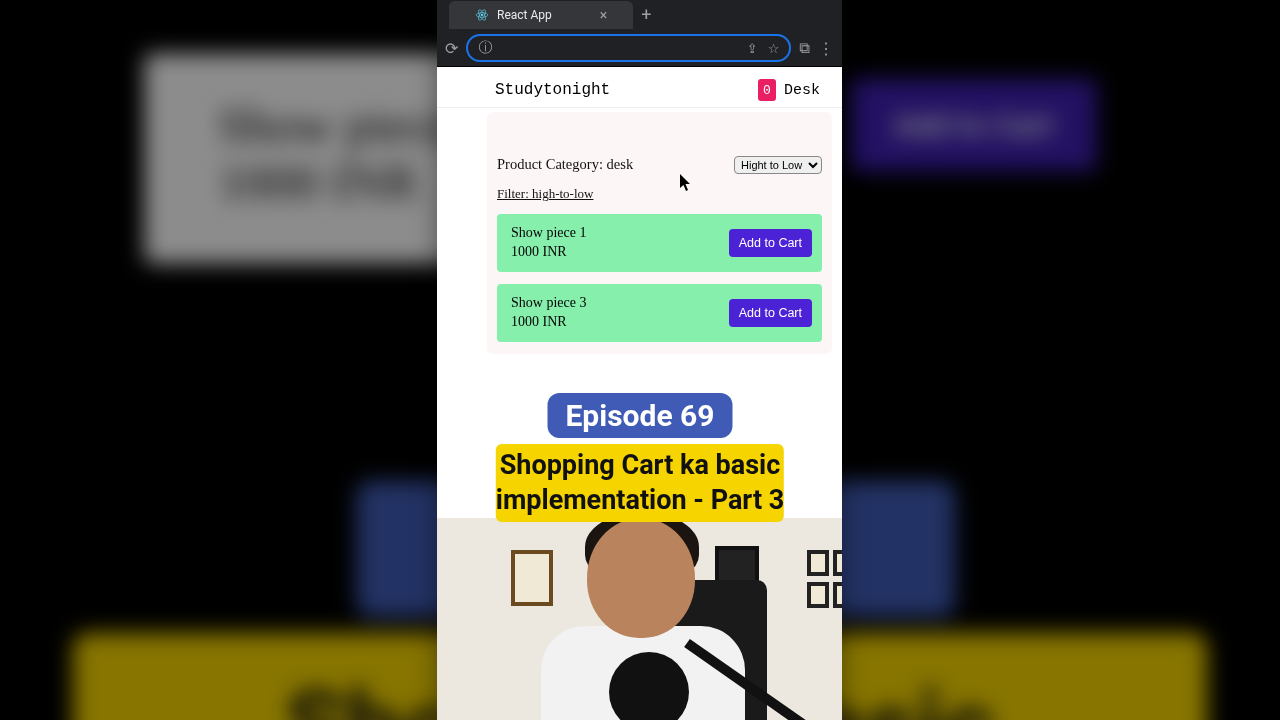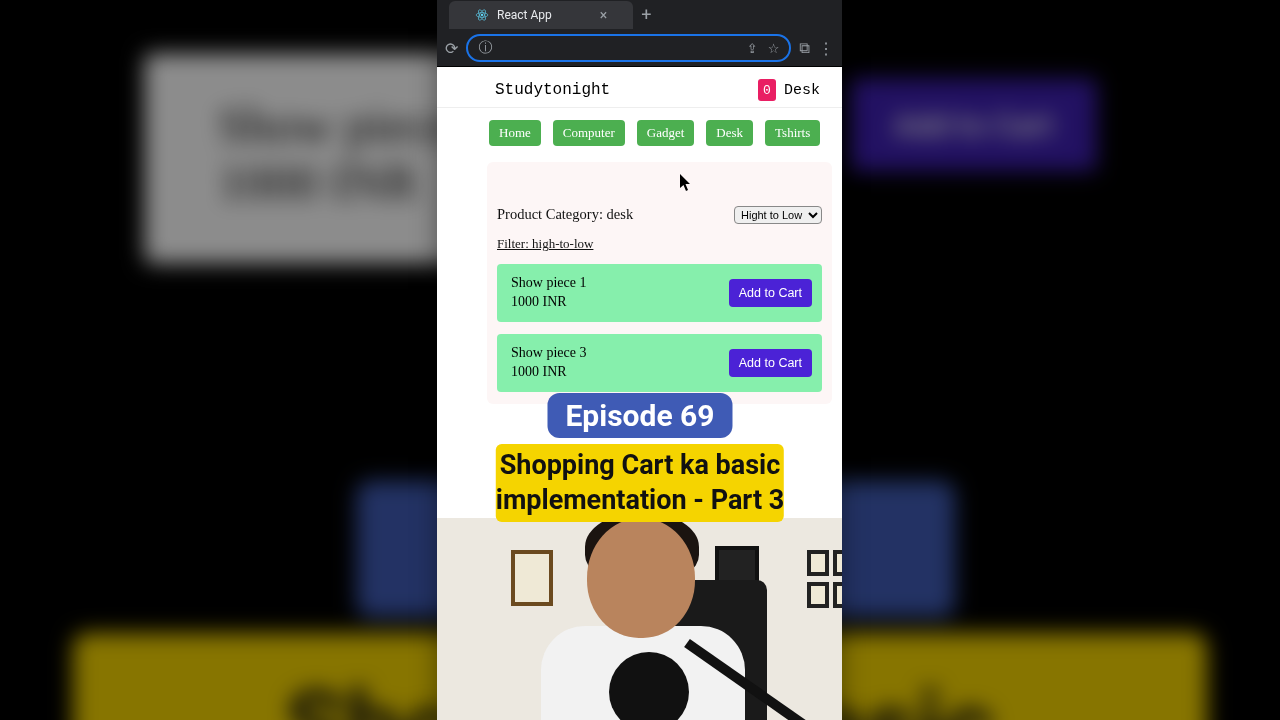--- a/index.html
+++ b/index.html
@@ -361,27 +361,20 @@
 
   <div class="page">
     <div class="topbar">
       <span class="brand">Studytonight</span>
       <div class="cartbox">
         <span class="cart-badge">0</span>
         <span class="cart-label">Desk</span>
       </div>
     </div>
 
-    <div class="navrow">
-      <button class="navbtn">Home</button>
-      <button class="navbtn">Computer</button>
-      <button class="navbtn">Gadget</button>
-      <button class="navbtn">Desk</button>
-      <button class="navbtn">Tshirts</button>
-    </div>
 
     <div class="panel">
       <div class="panel-head">
         <span class="txt">
           <span>Product Category: </span><span>desk</span>
         </span>
         <select class="sortsel">
           <option>Hight to Low</option>
         </select>
       </div>

